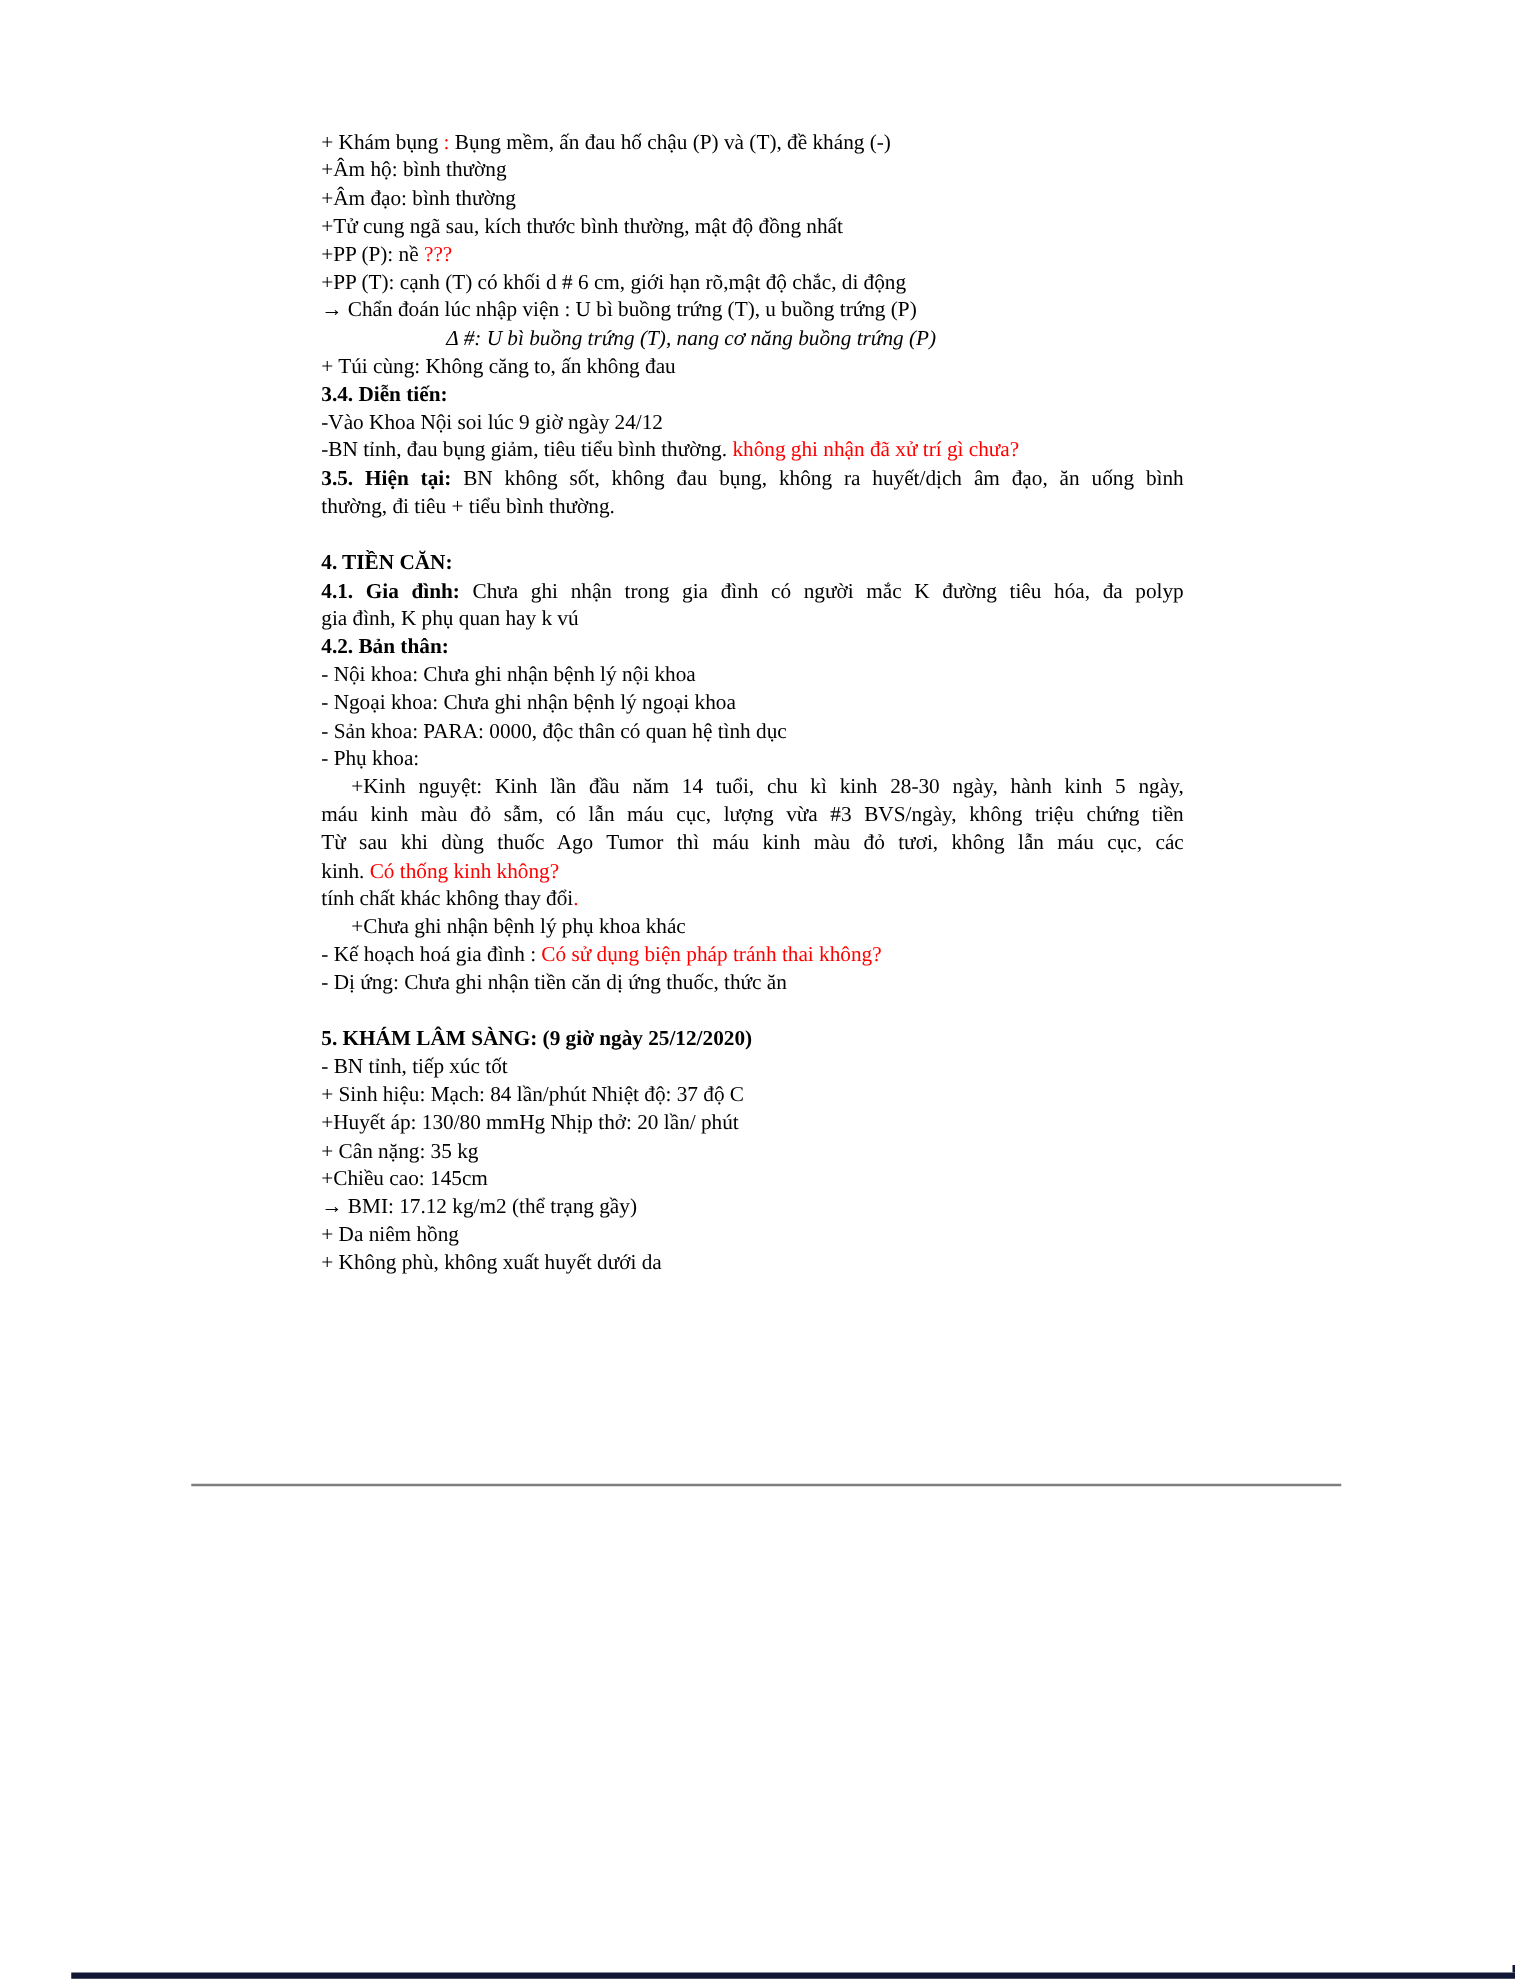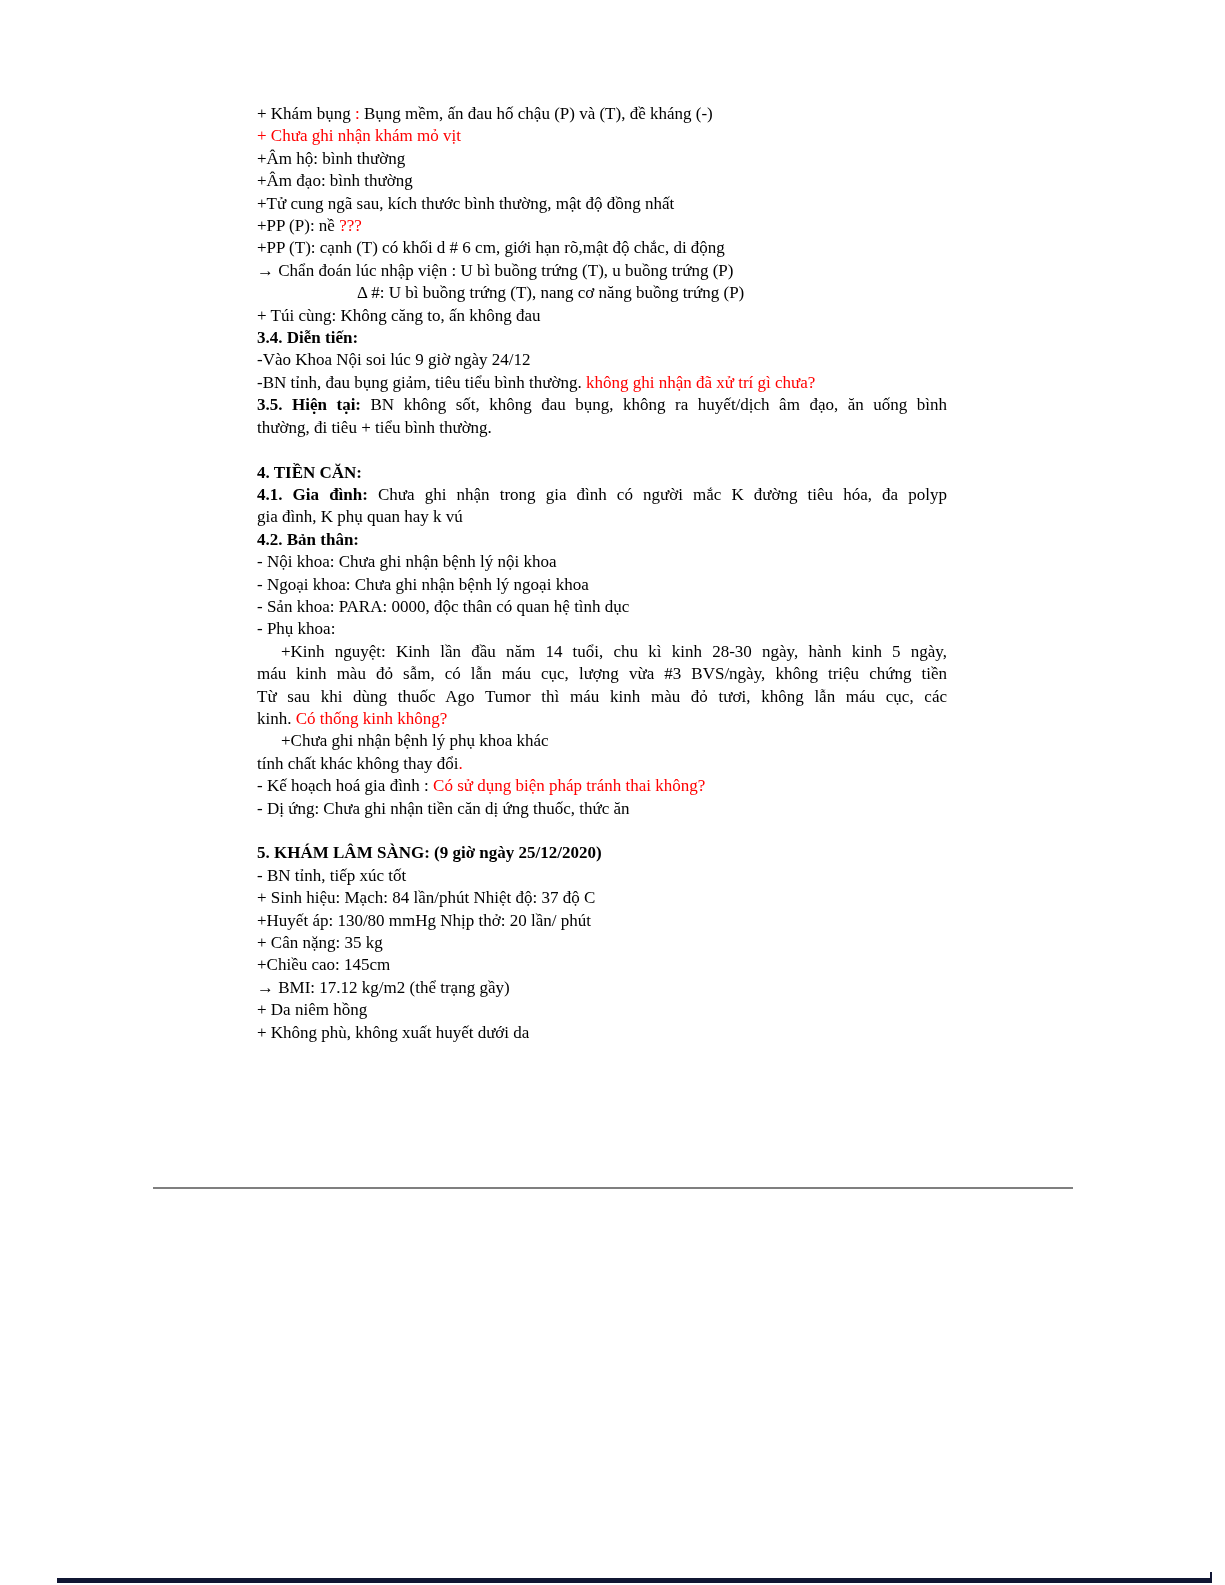--- a/index.html
+++ b/index.html
@@ -41,49 +41,48 @@
     content:"";position:absolute;right:0;top:-6px;width:2px;height:6px;
     background:var(--bar);
   }
 </style>
 </head>
 <body>
 
 <div class="page">
   <div class="doc">
       <div class="line"><span class="seg">+ Khám bụng </span><span class="seg red">: </span><span class="seg">Bụng mềm, ấn đau hố chậu (P) và (T), đề kháng (-)</span></div>
-      <div class="line"><span class="seg red">+ Chưa ghi nhận khám mỏ vịt</span></div>
       <div class="line"><span class="seg">+Âm hộ: bình thường</span></div>
       <div class="line"><span class="seg">+Âm đạo: bình thường</span></div>
       <div class="line"><span class="seg">+Tử cung ngã sau, kích thước bình thường, mật độ đồng nhất</span></div>
       <div class="line"><span class="seg">+PP (P): nề </span><span class="seg red">???</span></div>
       <div class="line"><span class="seg">+PP (T): cạnh (T) có khối d # 6 cm, giới hạn rõ,mật độ chắc, di động</span></div>
       <div class="line"><span class="seg">→ Chẩn đoán lúc nhập viện : U bì buồng trứng (T), u buồng trứng (P)</span></div>
-      <div class="line" style="padding-left: 100px;"><span class="seg">Δ #: U bì buồng trứng (T), nang cơ năng buồng trứng (P)</span></div>
+      <div class="line" style="padding-left: 100px; font-style: italic;"><span class="seg">Δ #: U bì buồng trứng (T), nang cơ năng buồng trứng (P)</span></div>
       <div class="line"><span class="seg">+ Túi cùng: Không căng to, ấn không đau</span></div>
       <div class="line"><span class="seg bold">3.4. Diễn tiến:</span></div>
       <div class="line"><span class="seg">-Vào Khoa Nội soi lúc 9 giờ ngày 24/12</span></div>
       <div class="line"><span class="seg">-BN tỉnh, đau bụng giảm, tiêu tiểu bình thường. </span><span class="seg red">không ghi nhận đã xử trí gì chưa?</span></div>
       <div class="line stretch"><span class="seg bold">3.5. Hiện tại: </span><span class="seg">BN không sốt, không đau bụng, không ra huyết/dịch âm đạo, ăn uống bình</span></div>
       <div class="line"><span class="seg">thường, đi tiêu + tiểu bình thường.</span></div>
       <div class="line">&nbsp;</div>
       <div class="line"><span class="seg bold">4. TIỀN CĂN:</span></div>
       <div class="line stretch"><span class="seg bold">4.1. Gia đình: </span><span class="seg">Chưa ghi nhận trong gia đình có người mắc K đường tiêu hóa, đa polyp</span></div>
       <div class="line"><span class="seg">gia đình, K phụ quan hay k vú</span></div>
       <div class="line"><span class="seg bold">4.2. Bản thân:</span></div>
       <div class="line"><span class="seg">- Nội khoa: Chưa ghi nhận bệnh lý nội khoa</span></div>
       <div class="line"><span class="seg">- Ngoại khoa: Chưa ghi nhận bệnh lý ngoại khoa</span></div>
       <div class="line"><span class="seg">- Sản khoa: PARA: 0000, độc thân có quan hệ tình dục</span></div>
       <div class="line"><span class="seg">- Phụ khoa:</span></div>
       <div class="line stretch" style="text-indent: 24px;"><span class="seg">+Kinh nguyệt: Kinh lần đầu năm 14 tuổi, chu kì kinh 28-30 ngày, hành kinh 5 ngày,</span></div>
       <div class="line stretch"><span class="seg">máu kinh màu đỏ sẫm, có lẫn máu cục, lượng vừa #3 BVS/ngày, không triệu chứng tiền</span></div>
       <div class="line stretch"><span class="seg">Từ sau khi dùng thuốc Ago Tumor thì máu kinh màu đỏ tươi, không lẫn máu cục, các</span></div>
       <div class="line"><span class="seg">kinh. </span><span class="seg red">Có thống kinh không?</span></div>
+      <div class="line"><span class="seg">tính chất khác không thay đổi</span><span class="seg red">.</span></div>
       <div class="line" style="text-indent: 24px;"><span class="seg">+Chưa ghi nhận bệnh lý phụ khoa khác</span></div>
-      <div class="line"><span class="seg">tính chất khác không thay đổi</span><span class="seg red">.</span></div>
       <div class="line"><span class="seg">- Kế hoạch hoá gia đình : </span><span class="seg red">Có sử dụng biện pháp tránh thai không?</span></div>
       <div class="line"><span class="seg">- Dị ứng: Chưa ghi nhận tiền căn dị ứng thuốc, thức ăn</span></div>
       <div class="line">&nbsp;</div>
       <div class="line"><span class="seg bold">5. KHÁM LÂM SÀNG: (9 giờ ngày 25/12/2020)</span></div>
       <div class="line"><span class="seg">- BN tỉnh, tiếp xúc tốt</span></div>
       <div class="line"><span class="seg">+ Sinh hiệu: Mạch: 84 lần/phút Nhiệt độ: 37 độ C</span></div>
       <div class="line"><span class="seg">+Huyết áp: 130/80 mmHg Nhịp thở: 20 lần/ phút</span></div>
       <div class="line"><span class="seg">+ Cân nặng: 35 kg</span></div>
       <div class="line"><span class="seg">+Chiều cao: 145cm</span></div>
       <div class="line"><span class="seg">→ BMI: 17.12 kg/m2 (thể trạng gầy)</span></div>

